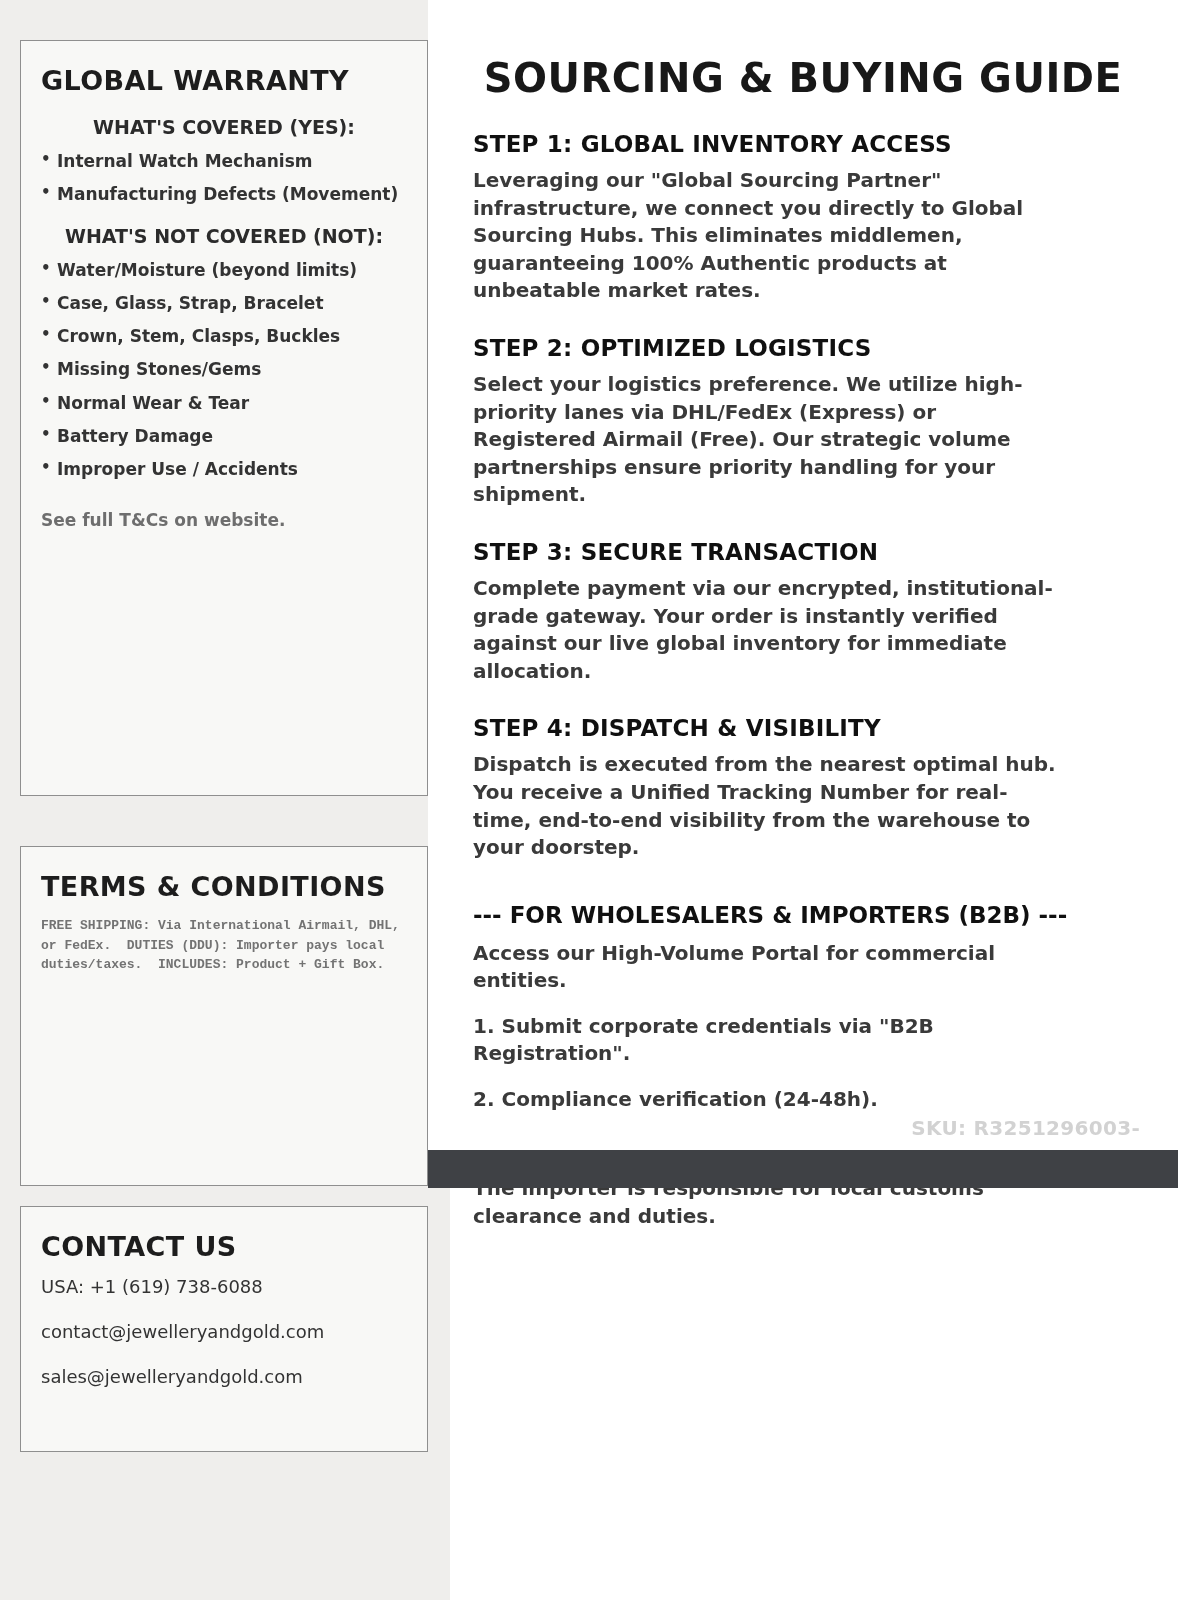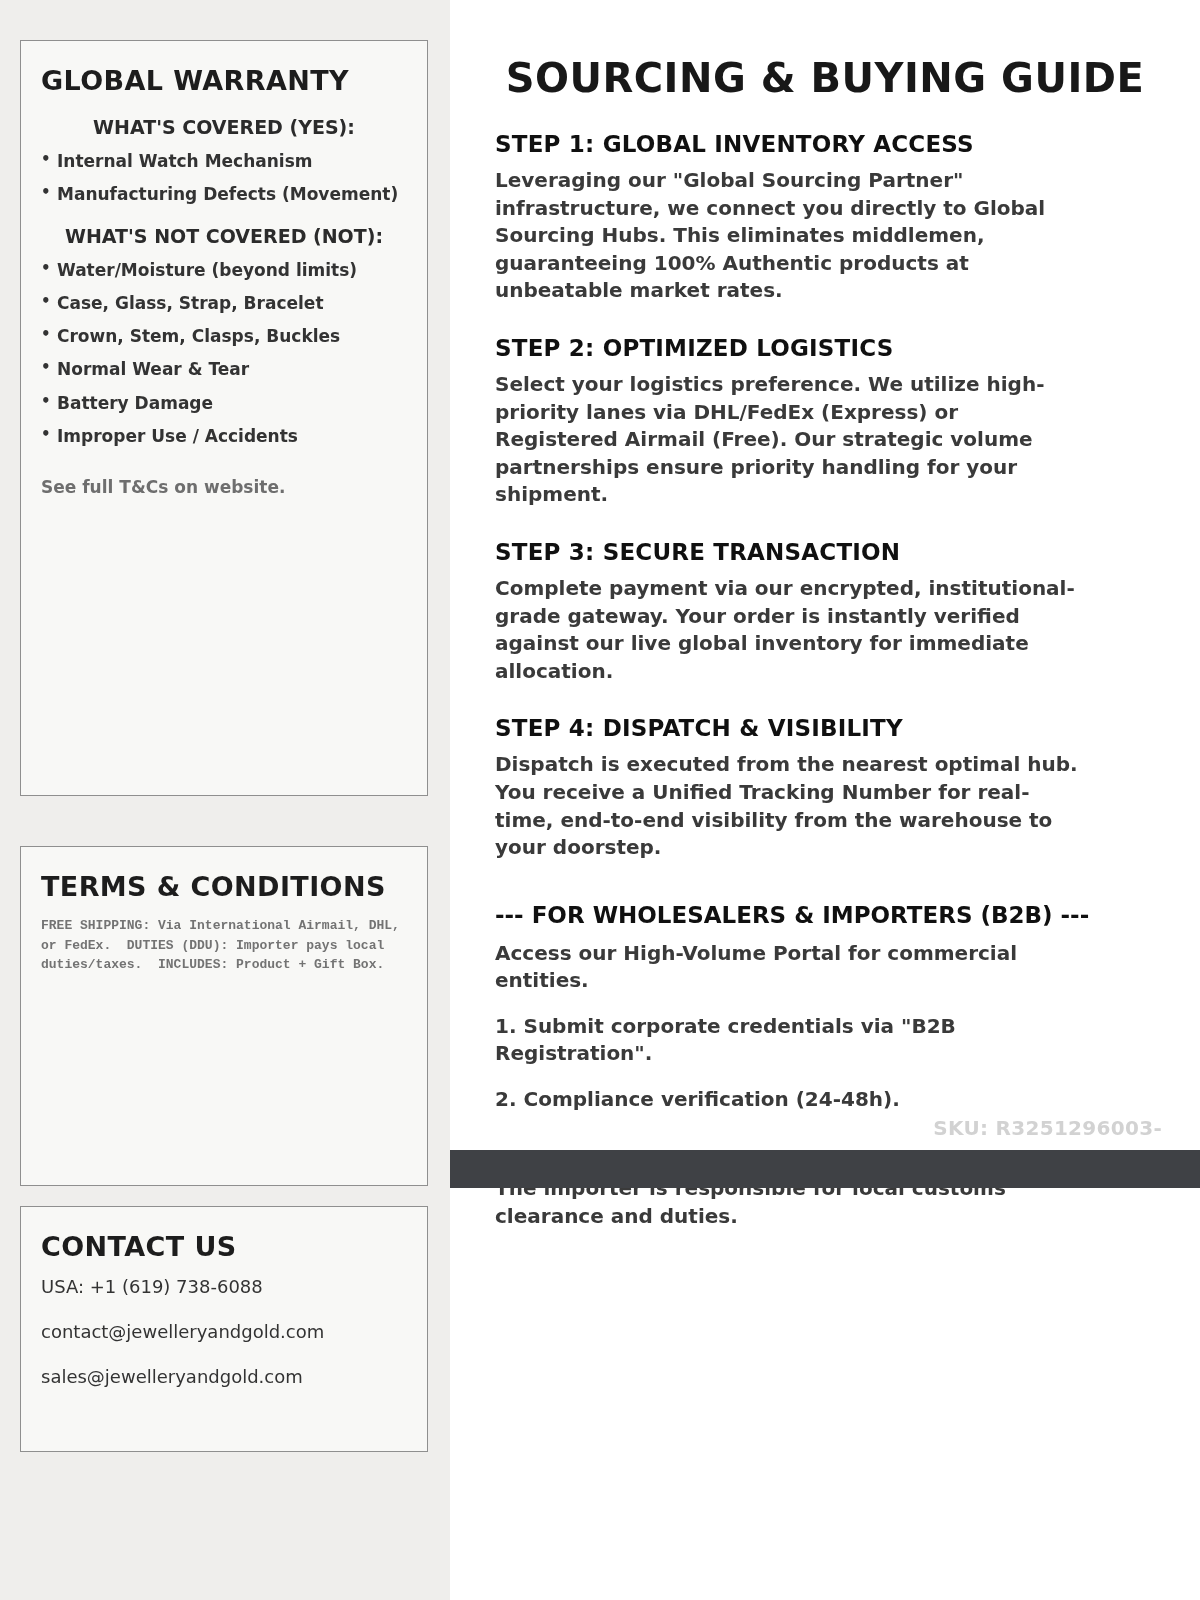--- a/index.html
+++ b/index.html
@@ -50,21 +50,21 @@
   .terms-body {
     font-size:13px; font-weight:700; color:#737373;
     line-height:1.5; white-space:pre-wrap;font-family:Liberation Mono, monospace;
   }
   .contact-line {
     font-size:18px; font-weight:400; color:#333;
     margin:0 0 24px 0;
   }
 
   .main {
-    position:absolute; left:450px; top:0; width:750px; height:1188px;
+    position:absolute; left:428px; top:0; width:750px; height:1188px;
     background:#ffffff;
   }
   .main h1 {
     text-align:center;
     font-size:40px; font-weight:800; color:#181818;
     letter-spacing:0.5px;
     margin:55px 30px 26px 30px;
   }
   .content { padding:0 60px 0 45px; }
   .step-heading {
@@ -102,20 +102,21 @@
     <h3>WHAT'S COVERED (YES):</h3>
     <ul>
       <li>Internal Watch Mechanism</li>
       <li>Manufacturing Defects (Movement)</li>
     </ul>
     <h3>WHAT'S NOT COVERED (NOT):</h3>
     <ul>
       <li>Water/Moisture (beyond limits)</li>
       <li>Case, Glass, Strap, Bracelet</li>
       <li>Crown, Stem, Clasps, Buckles</li>
+      <li>Missing Stones/Gems</li>
       <li>Normal Wear &amp; Tear</li>
       <li>Battery Damage</li>
       <li>Improper Use / Accidents</li>
     </ul>
     <p class="footnote">See full T&amp;Cs on website.</p>
   </section>
 
   <section class="box box-terms">
     <h2>TERMS &amp; CONDITIONS</h2>
     <p class="terms-body">FREE SHIPPING: Via International Airmail, DHL, or FedEx.  DUTIES (DDU): Importer pays local duties/taxes.  INCLUDES: Product + Gift Box.</p>

